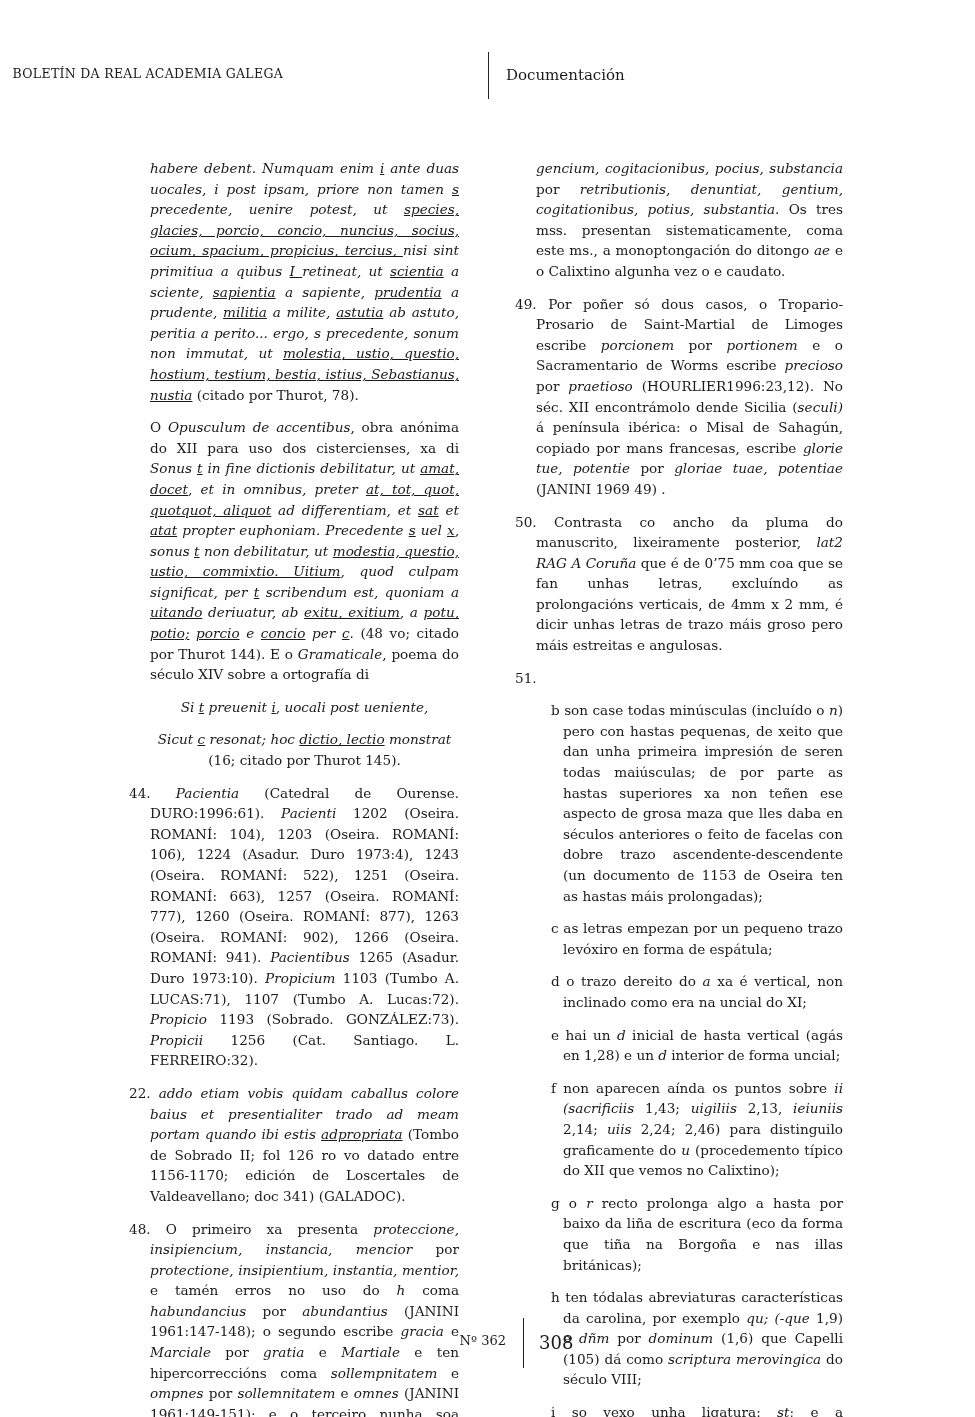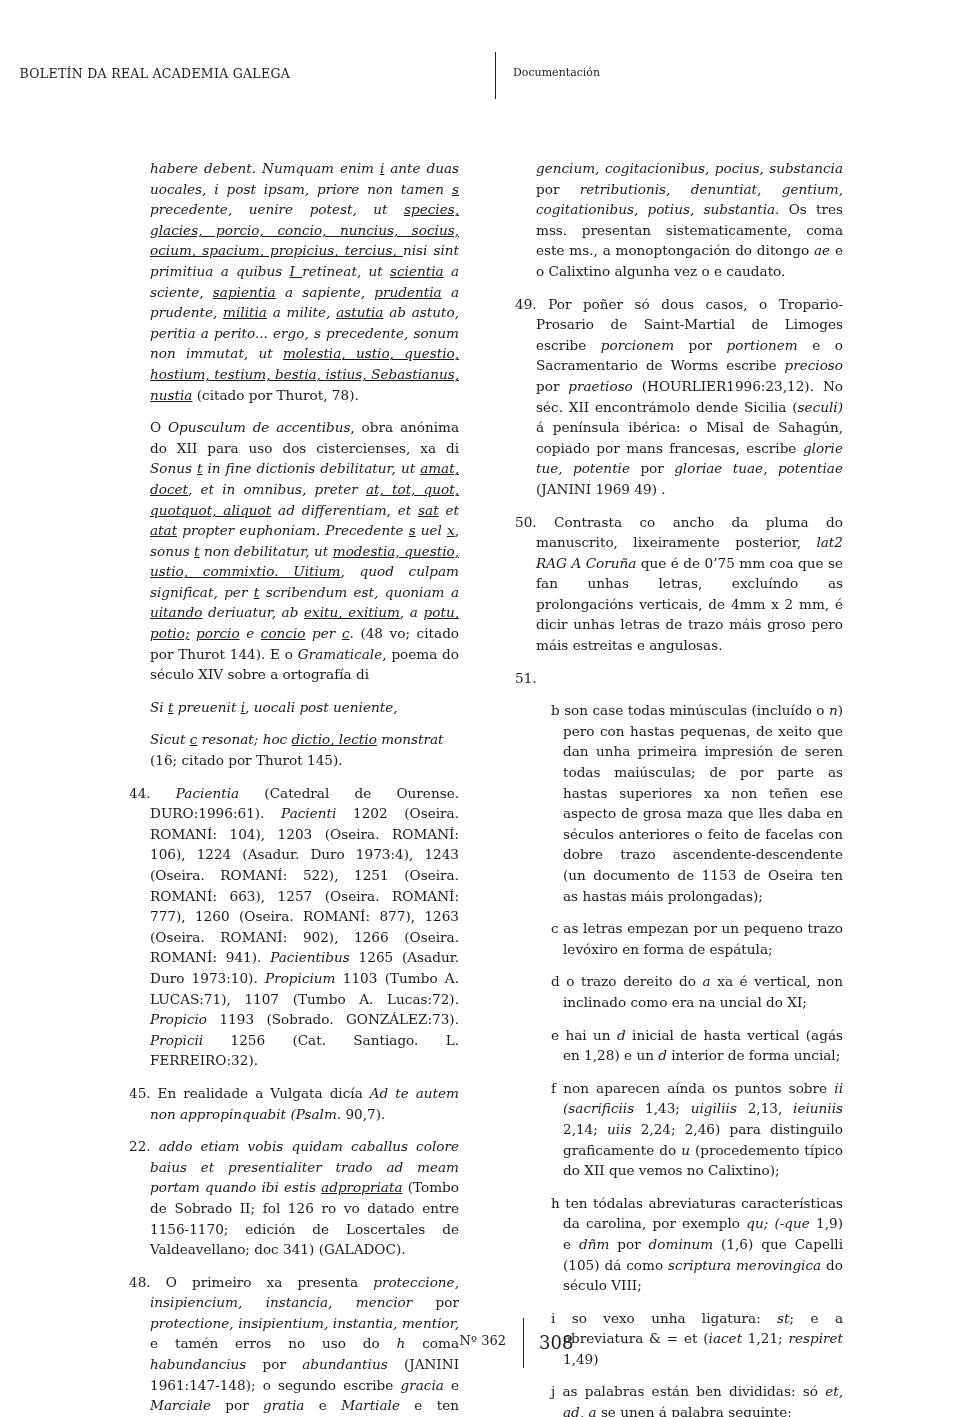--- a/index.html
+++ b/index.html
@@ -1,29 +1,29 @@
 <!DOCTYPE html>
 <html><head>
 <meta charset="utf-8">
 <style>
   html, body { margin: 0; padding: 0; background: #ffffff; }
   body { width: 975px; height: 1417px; position: relative; overflow: hidden;
          font-family: "DejaVu Serif", "Liberation Serif", serif; color: #1a1a1a; }
-  .hdr { position: absolute; top: 52px; left: 8px; width: 782px; height: 48px; }
+  .hdr { position: absolute; top: 52px; left: 1px; width: 782px; height: 48px; }
   .hdr-left { position: absolute; right: 500px; top: 14px; font-size: 12.5px; letter-spacing: 0.3px; }
   .hdr-rule { position: absolute; left: 487px; top: 0; width: 1px; height: 47px; background: #222; }
-  .hdr-right { position: absolute; left: 505px; top: 14px; font-size: 11px; }
+  .hdr-right { position: absolute; left: 505px; top: 14px; font-size: 15px; }
   .col { position: absolute; top: 146px; font-size: 13.6px; line-height: 20.6px; text-align: justify; }
   .col-left { left: 117px; width: 354px; }
   .col-right { left: 503px; width: 352px; }
   .para { margin: 12px; }
   .indent { padding-left: 21px; }
   .note { padding-left: 21px; text-indent: -21px; }
   .sub { padding-left: 48px; text-indent: -12px; }
-  .quote { padding-left: 21px; text-align: left; }
+  .quote { padding-left: 21px; text-align: center; }
   .it { font-style: italic; }
   .ul { text-decoration: underline; }
   .ftr { position: absolute; top: 1318px; left: 0; width: 975px; height: 52px; margin-left: 36px; }
   .ftr-left { position: absolute; right: 505px; top: 15px; font-size: 13px; }
   .ftr-rule { position: absolute; left: 487px; top: 0; width: 1px; height: 50px; background: #222; }
   .ftr-right { position: absolute; left: 503px; top: 14px; font-size: 18px; font-weight: normal; }
 </style>
 </head>
 <body>
 
@@ -32,34 +32,34 @@
   <div class="hdr-rule"></div>
   <div class="hdr-right">Documentación</div>
 </div>
 
 <div class="col col-left">
     <p class="para indent"><span class="it">habere debent. Numquam enim </span><span class="it ul">i</span><span class="it"> ante duas uocales, i post ipsam, priore non tamen </span><span class="it ul">s</span><span class="it"> precedente, uenire potest, ut </span><span class="it ul">species, glacies, porcio, concio, nuncius, socius, ocium, spacium, propicius, tercius, </span><span class="it">nisi sint primitiua a quibus </span><span class="it ul">I </span><span class="it">retineat, ut </span><span class="it ul">scientia</span><span class="it"> a sciente, </span><span class="it ul">sapientia</span><span class="it"> a sapiente, </span><span class="it ul">prudentia</span><span class="it"> a prudente, </span><span class="it ul">militia</span><span class="it"> a milite, </span><span class="it ul">astutia</span><span class="it"> ab astuto, peritia a perito... ergo, s precedente, sonum non immutat, ut </span><span class="it ul">molestia, ustio, questio, hostium, testium, bestia, istius, Sebastianus, nustia</span><span class=""> (citado por Thurot, 78).</span></p>
     <p class="para indent"><span class="">O </span><span class="it">Opusculum de accentibus</span><span class="">, obra anónima do XII para uso dos cistercienses,  xa di </span><span class="it">Sonus </span><span class="it ul">t</span><span class="it"> in fine dictionis debilitatur, ut </span><span class="it ul">amat, docet</span><span class="it">, et in omnibus, preter </span><span class="it ul">at, tot, quot, quotquot, aliquot</span><span class="it"> ad differentiam, et </span><span class="it ul">sat</span><span class="it"> et </span><span class="it ul">atat</span><span class="it"> propter euphoniam. Precedente </span><span class="it ul">s</span><span class="it"> uel </span><span class="it ul">x</span><span class="it">, sonus </span><span class="it ul">t</span><span class="it"> non debilitatur, ut </span><span class="it ul">modestia, questio, ustio, commixtio. Uitium</span><span class="it">, quod culpam significat, per </span><span class="it ul">t</span><span class="it"> scribendum est, quoniam a </span><span class="it ul">uitando</span><span class="it"> deriuatur, ab </span><span class="it ul">exitu, exitium</span><span class="it">, a </span><span class="it ul">potu, potio;</span><span class="it"> </span><span class="it ul">porcio</span><span class="it"> e </span><span class="it ul">concio</span><span class="it"> per </span><span class="it ul">c</span><span class="">. (48 vo; citado por Thurot 144). E o </span><span class="it">Gramaticale</span><span class="">, poema do século XIV sobre a ortografía di</span></p>
     <p class="para quote"><span class="it">Si </span><span class="it ul">t</span><span class="it"> preuenit </span><span class="it ul">i</span><span class="it">, uocali post ueniente,</span></p>
     <p class="para quote"><span class="it">Sicut </span><span class="it ul">c</span><span class="it"> resonat; hoc </span><span class="it ul">dictio, lectio</span><span class="it"> monstrat</span><span class=""> (16; citado por Thurot 145).</span></p>
     <p class="para note"><span class="">44.   </span><span class="it">Pacientia</span><span class=""> (Catedral de Ourense. DURO:1996:61). </span><span class="it">Pacienti</span><span class=""> 1202 (Oseira. ROMANÍ: 104), 1203 (Oseira. ROMANÍ: 106), 1224 (Asadur. Duro 1973:4), 1243 (Oseira. ROMANÍ: 522), 1251 (Oseira. ROMANÍ: 663), 1257 (Oseira. ROMANÍ: 777), 1260 (Oseira. ROMANÍ: 877), 1263 (Oseira. ROMANÍ: 902), 1266 (Oseira. ROMANÍ: 941). </span><span class="it">Pacientibus</span><span class=""> 1265 (Asadur. Duro 1973:10). </span><span class="it">Propicium</span><span class=""> 1103 (Tumbo A. LUCAS:71), 1107 (Tumbo A. Lucas:72). </span><span class="it">Propicio</span><span class=""> 1193 (Sobrado. GONZÁLEZ:73). </span><span class="it">Propicii</span><span class=""> 1256 (Cat. Santiago. L. FERREIRO:32).</span></p>
-    <p class="para note"><span class="">45. En realidade a Vulgata dicía </span><span class="it">Ad te autem non appropinquabit (Psalm</span><span class="">. 90,7).</span></p>
     <p class="para note"><span class="">22. </span><span class="it">addo etiam vobis quidam caballus colore baius et presentialiter trado ad meam portam quando ibi estis </span><span class="it ul">adpropriata</span><span class=""> (Tombo de Sobrado II; fol 126 ro vo datado entre 1156-1170; edición de Loscertales de Valdeavellano; doc 341) (GALADOC).</span></p>
     <p class="para note"><span class="">48. O primeiro xa presenta </span><span class="it">proteccione, insipiencium, instancia, mencior</span><span class="">  por </span><span class="it">protectione, insipientium, instantia, mentior,</span><span class="">  e tamén erros no uso do </span><span class="it">h</span><span class=""> coma </span><span class="it">habundancius</span><span class=""> por </span><span class="it">abundantius</span><span class=""> (JANINI 1961:147-148); o segundo escribe </span><span class="it">gracia</span><span class=""> e </span><span class="it">Marciale</span><span class=""> por </span><span class="it">gratia</span><span class="">  e </span><span class="it">Martiale</span><span class="">  e ten hipercorreccións coma </span><span class="it">sollempnitatem</span><span class=""> e </span><span class="it">ompnes</span><span class=""> por </span><span class="it">sollemnitatem</span><span class=""> e </span><span class="it">omnes</span><span class=""> (JANINI 1961:149-151); e o terceiro nunha soa páxina repite </span><span class="it">retribucionis, denunciat,</span></p>
   </div>
 <div class="col col-right">
     <p class="para indent"><span class="it">gencium, cogitacionibus, pocius, substancia</span><span class=""> por </span><span class="it">retributionis, denuntiat, gentium, cogitationibus, potius, substantia</span><span class="">. Os tres mss. presentan sistematicamente, coma este ms., a monoptongación do ditongo </span><span class="it">ae</span><span class=""> e o Calixtino algunha vez o e caudato.</span></p>
     <p class="para note"><span class="">49. Por poñer só dous casos, o Tropario-Prosario de Saint-Martial de Limoges escribe </span><span class="it">porcionem</span><span class="">  por </span><span class="it">portionem</span><span class="">  e o Sacramentario de Worms  escribe </span><span class="it">precioso</span><span class="">  por </span><span class="it">praetioso</span><span class=""> (HOURLIER1996:23,12). No séc. XII encontrámolo dende Sicilia (</span><span class="it">seculi)</span><span class=""> á península ibérica: o Misal de Sahagún, copiado por mans francesas, escribe </span><span class="it">glorie tue, potentie</span><span class=""> por </span><span class="it">gloriae tuae, potentiae</span><span class="">  (JANINI 1969 49) .</span></p>
     <p class="para note"><span class="">50. Contrasta co ancho da pluma do manuscrito, lixeiramente posterior, </span><span class="it">lat2 RAG A Coruña</span><span class=""> que é de 0’75 mm coa que se fan unhas letras, excluíndo as prolongacións verticais, de 4mm x 2 mm, é dicir unhas letras de trazo máis groso pero máis estreitas e angulosas.</span></p>
     <p class="para note"><span class="">51.</span></p>
     <p class="para sub"><span class="">b son case todas minúsculas (incluído o </span><span class="it">n</span><span class="">) pero con hastas pequenas, de xeito que dan unha primeira impresión de seren todas maiúsculas; de por parte as hastas superiores xa non teñen ese aspecto de grosa maza que lles daba en séculos anteriores o feito de facelas con dobre trazo ascendente-descendente  (un documento de 1153 de Oseira ten as hastas máis prolongadas);</span></p>
     <p class="para sub"><span class="">c as letras empezan por un pequeno trazo levóxiro en forma de espátula;</span></p>
     <p class="para sub"><span class="">d o trazo dereito do </span><span class="it">a</span><span class="">  xa é vertical, non inclinado como era na uncial do XI;</span></p>
     <p class="para sub"><span class="">e hai un </span><span class="it">d</span><span class=""> inicial de hasta vertical (agás en 1,28) e un </span><span class="it">d</span><span class=""> interior de forma uncial;</span></p>
     <p class="para sub"><span class="">f non aparecen aínda os puntos sobre </span><span class="it">ii (sacrificiis</span><span class=""> 1,43; </span><span class="it">uigiliis</span><span class=""> 2,13, </span><span class="it">ieiuniis</span><span class=""> 2,14; </span><span class="it">uiis</span><span class=""> 2,24; 2,46) para distinguilo graficamente do </span><span class="it">u</span><span class=""> (procedemento típico do XII que vemos no Calixtino);</span></p>
+    <p class="para sub"><span class="">g o </span><span class="it">r</span><span class=""> recto prolonga algo a hasta por baixo da liña de escritura (eco da forma que tiña na Borgoña e nas illas británicas);</span></p>
     <p class="para sub"><span class="">h ten tódalas abreviaturas características da carolina, por exemplo </span><span class="it">qu; (-que</span><span class=""> 1,9) e </span><span class="it">dñm</span><span class=""> por </span><span class="it">dominum</span><span class=""> (1,6) que Capelli (105) dá como </span><span class="it">scriptura merovingica</span><span class=""> do século VIII;</span></p>
     <p class="para sub"><span class="">i so vexo unha ligatura: </span><span class="it">st</span><span class="">; e a abreviatura &amp; = et (</span><span class="it">iacet</span><span class=""> 1,21; </span><span class="it">respiret</span><span class=""> 1,49)</span></p>
     <p class="para sub"><span class="">j as palabras están ben divididas: só </span><span class="it">et, ad, a</span><span class=""> se unen á palabra seguinte;</span></p>
   </div>
 
 <div class="ftr">
   <div class="ftr-left">Nº 362</div>
   <div class="ftr-rule"></div>
   <div class="ftr-right">308</div>
 </div>

